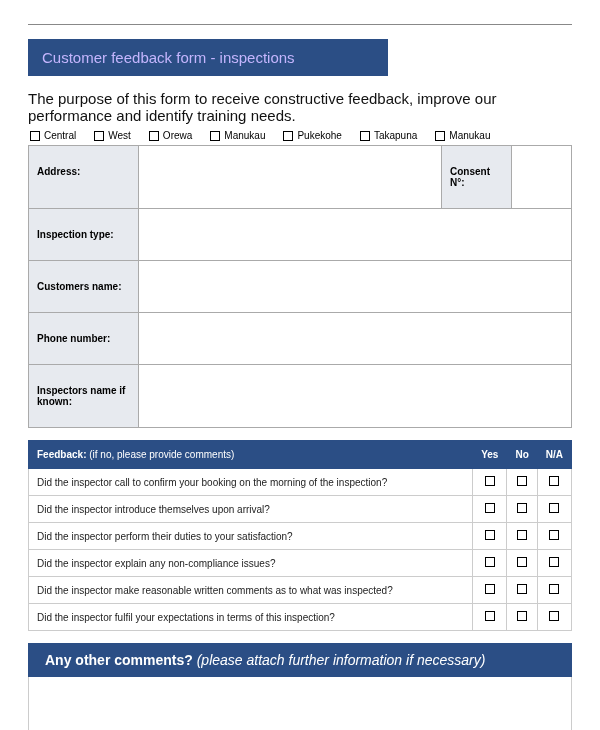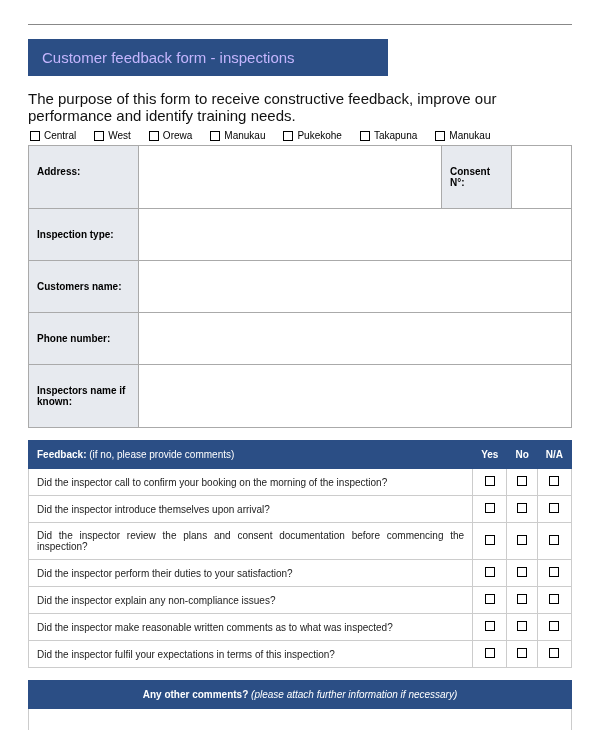--- a/index.html
+++ b/index.html
@@ -99,24 +99,23 @@
     text-align: left;
   }
   table.feedback td.ans {
     width: 30px;
     text-align: center;
   }
   table.feedback td.justified { text-align: justify; }
   .comments-bar {
     background: #2b4e85;
     color: #fff;
-    font-size: 10px;
+    font-size: 14px;
     padding: 8px 16px;
     border: 1px solid #2b4e85;
-    text-align: center;
   }
   .comments-bar .bold { font-weight: bold; }
   .comments-bar .italic { font-style: italic; font-weight: normal; }
   .comments-box {
     border: 1px solid #ccc;
     border-top: none;
     height: 110px;
     background: #fff;
   }
 </style>
@@ -203,26 +202,20 @@
     <td class="ans"><span class="chk"></span></td>
     <td class="ans"><span class="chk"></span></td>
   </tr>
   <tr>
     <td>Did the inspector introduce themselves upon arrival?</td>
     <td class="ans"><span class="chk"></span></td>
     <td class="ans"><span class="chk"></span></td>
     <td class="ans"><span class="chk"></span></td>
   </tr>
   <tr>
-    <td class="justified">Did the inspector review the plans and consent documentation before commencing the inspection?</td>
-    <td class="ans"><span class="chk"></span></td>
-    <td class="ans"><span class="chk"></span></td>
-    <td class="ans"><span class="chk"></span></td>
-  </tr>
-  <tr>
     <td>Did the inspector perform their duties to your satisfaction?</td>
     <td class="ans"><span class="chk"></span></td>
     <td class="ans"><span class="chk"></span></td>
     <td class="ans"><span class="chk"></span></td>
   </tr>
   <tr>
     <td>Did the inspector explain any non-compliance issues?</td>
     <td class="ans"><span class="chk"></span></td>
     <td class="ans"><span class="chk"></span></td>
     <td class="ans"><span class="chk"></span></td>

